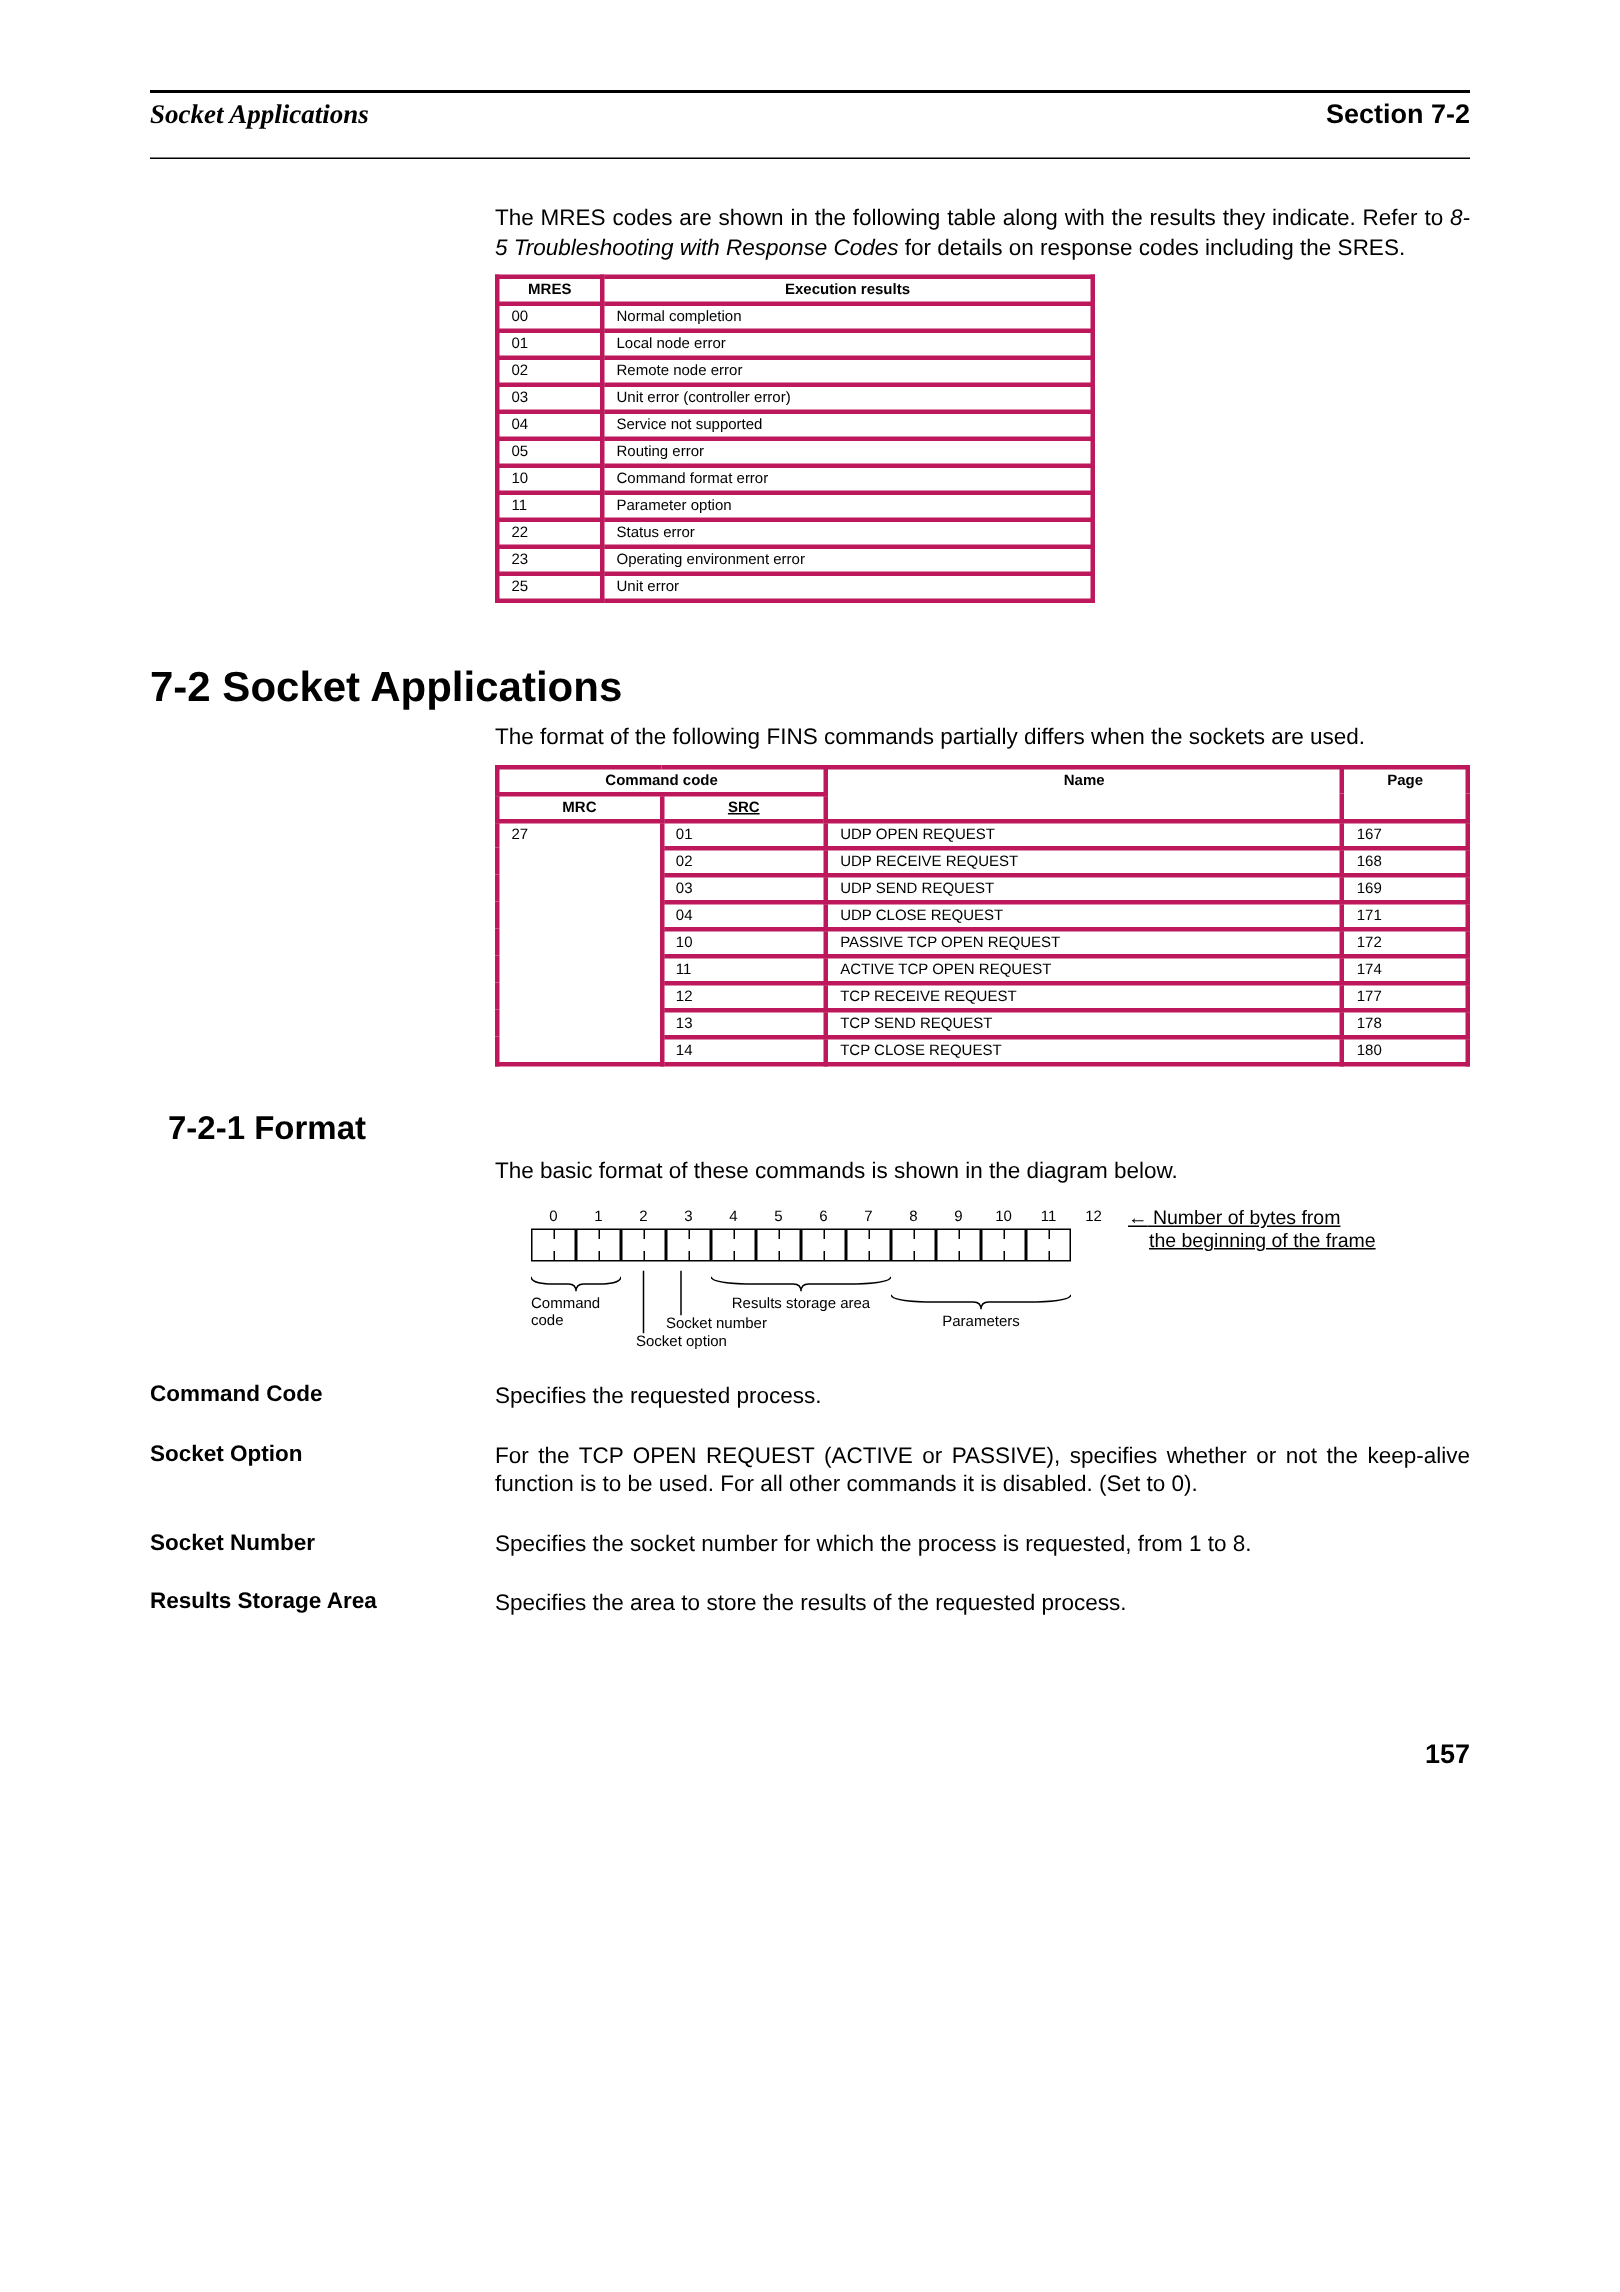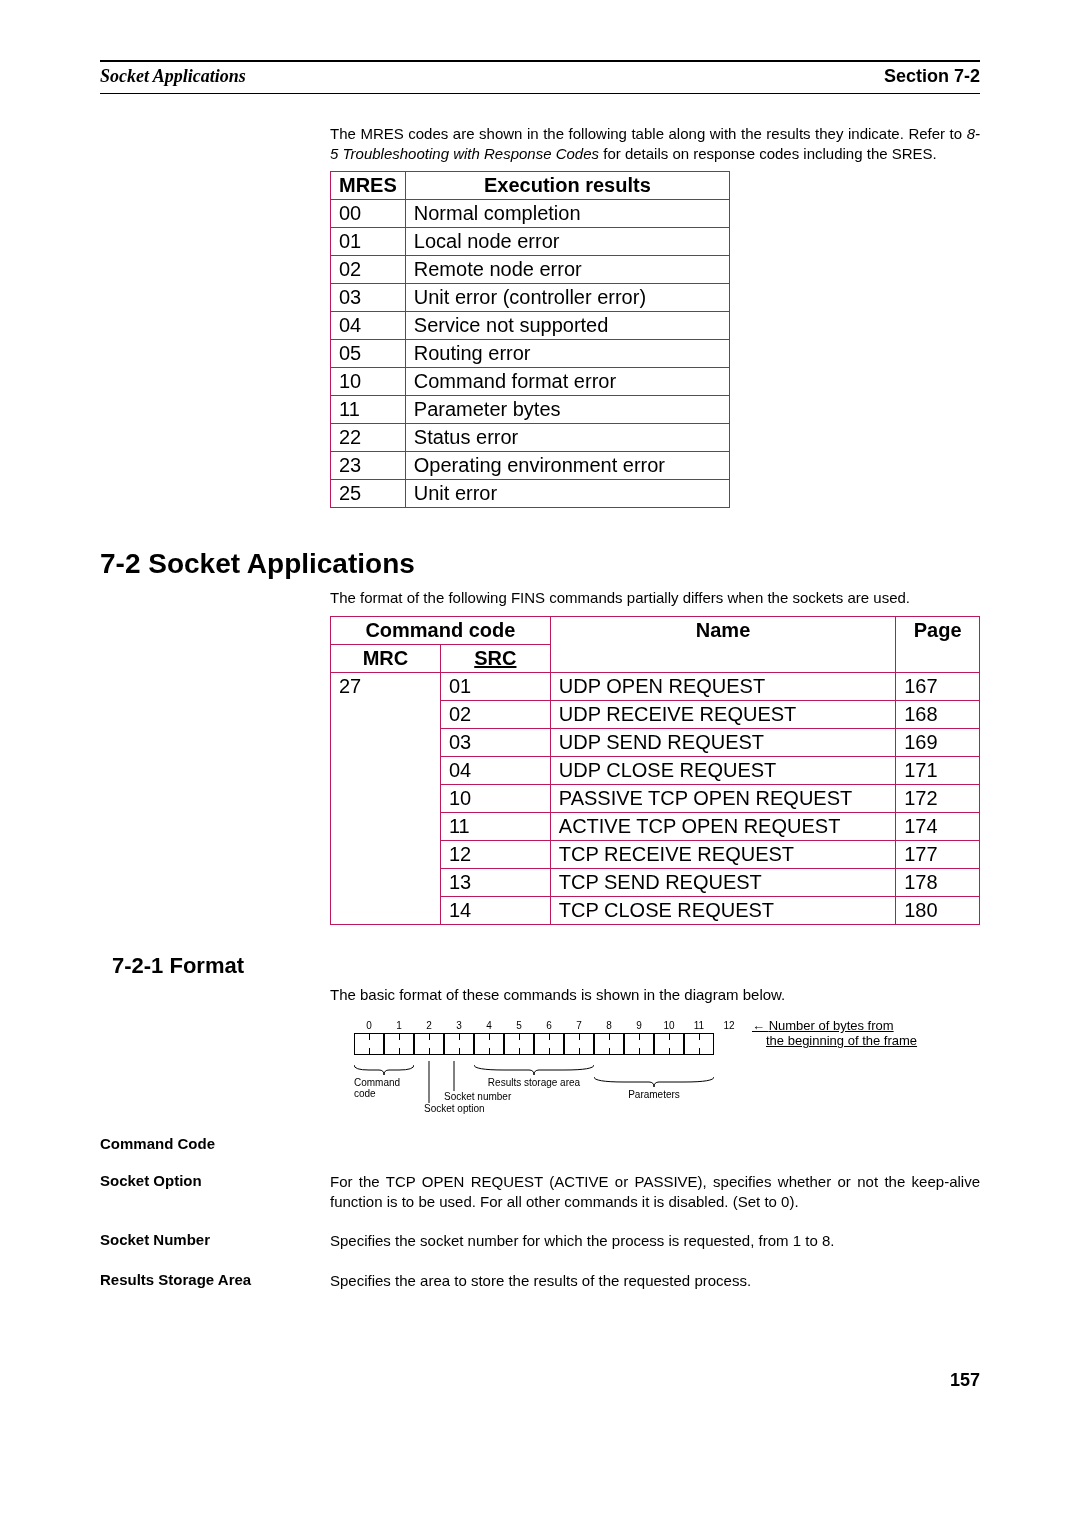--- a/index.html
+++ b/index.html
@@ -16,21 +16,21 @@
     }
     .header-line {
       border-top: 2px solid #000;
       margin-bottom: 4px;
     }
     .header-row {
       display: flex;
       justify-content: space-between;
       align-items: baseline;
       border-bottom: 1px solid #000;
-      padding-bottom: 6px;
+      padding-bottom: 18px;
       gap: 24px;
     }
     .header-left {
       font-style: italic;
       font-weight: bold;
       font-family: 'Times New Roman', serif;
       font-size: 18px;
     }
     .header-right {
       font-weight: bold;
@@ -44,23 +44,23 @@
       line-height: 1.3;
     }
     .intro-text em {
       font-style: italic;
     }
     table {
       border-collapse: collapse;
       margin-top: 8px;
     }
     td, th {
-      border: 1px solid #be185d;
+      border: 3px solid #be185d;
       padding: 2px 8px;
-      font-size: 20px;
+      font-size: 10px;
       text-align: left;
       vertical-align: top;
     }
     th {
       font-weight: bold;
       text-align: center;
     }
     .mres-table {
       margin-left: 230px;
       width: 400px;
@@ -231,21 +231,21 @@
   <tr>
         <td>05</td>
         <td>Routing error</td>
       </tr>
   <tr>
         <td>10</td>
         <td>Command format error</td>
       </tr>
   <tr>
         <td>11</td>
-        <td>Parameter bytes</td>
+        <td>Parameter option</td>
       </tr>
   <tr>
         <td>22</td>
         <td>Status error</td>
       </tr>
   <tr>
         <td>23</td>
         <td>Operating environment error</td>
       </tr>
   <tr>
@@ -389,20 +389,21 @@
     <div class="diag-right">
       <span>←</span>
       <span>Number of bytes from</span><br>
       <span style="margin-left:14px;">the beginning of the frame</span>
     </div>
   </div>
 </div>
 
 <div class="def-row">
   <div class="def-label">Command Code</div>
+  <div class="def-body">Specifies the requested process.</div>
 </div>
 <div class="def-row">
   <div class="def-label">Socket Option</div>
   <div class="def-body">For the TCP OPEN REQUEST (ACTIVE or PASSIVE), specifies whether or not the keep-alive function is to be used. For all other commands it is disabled. (Set to 0).</div>
 </div>
 <div class="def-row">
   <div class="def-label">Socket Number</div>
   <div class="def-body">Specifies the socket number for which the process is requested, from 1 to 8.</div>
 </div>
 <div class="def-row">

